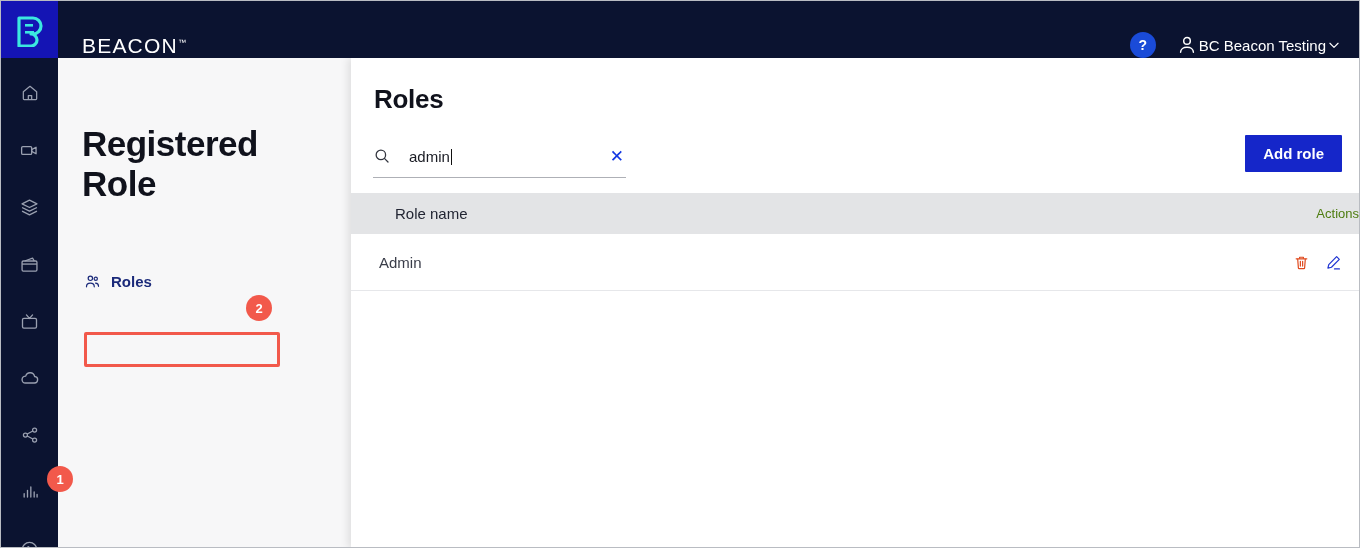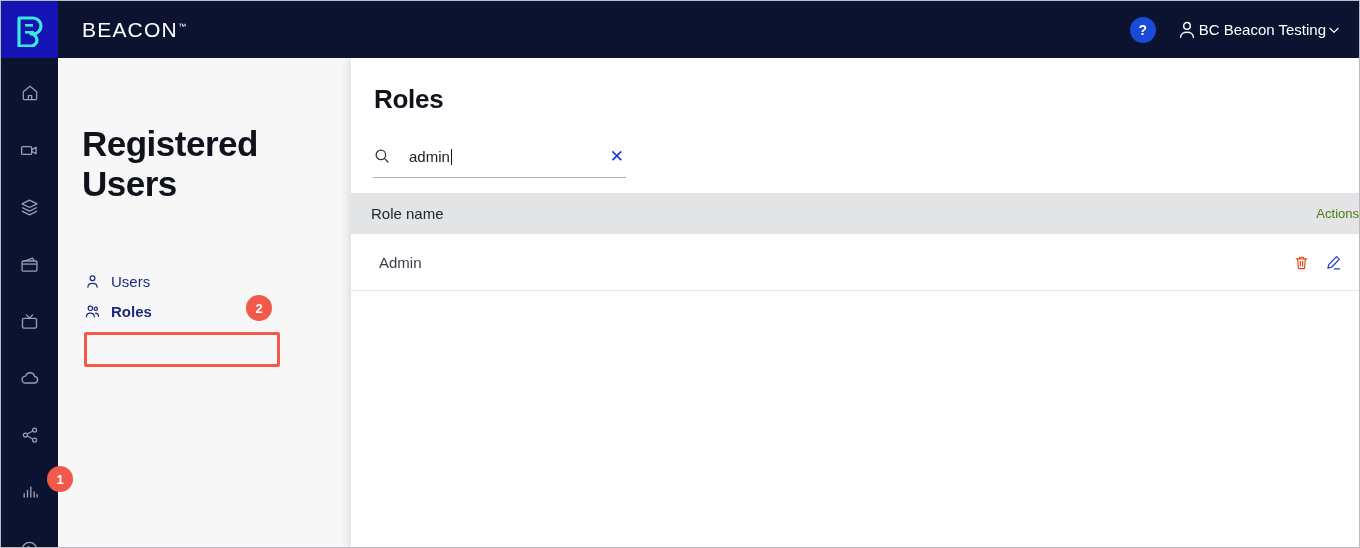--- a/index.html
+++ b/index.html
@@ -22,21 +22,21 @@
     overflow: hidden;
   }
 
   
   .topbar {
     position: absolute;
     left: 0; top: 0;
     width: 1358px; height: 57px;
     background: #0B1330;
     display: flex;
-    align-items: center;
+    align-items: flex-end;
     z-index: 20;
   }
   .logo-box {
     width: 57px; height: 57px;
     background: #1414B4;
     display: flex; align-items: center; justify-content: center;
     flex: 0 0 auto;
   }
   .brand {
     color: #ffffff;
@@ -225,21 +225,21 @@
   }
   .table-head {
     position: absolute;
     left: 0; top: 135px;
     width: 1008px; height: 41px;
     background: #E3E4E6;
     display: flex;
     align-items: center;
   }
   .th-name {
-    margin-left: 20px;
+    margin-left: 44px;
     font-size: 15px;
     color: #222533;
   }
   .th-actions {
     margin-left: auto;
     font-size: 13px;
     color: #4d7c0f;
   }
   .table-row {
     position: absolute;
@@ -290,30 +290,23 @@
         </svg>
         <span>BC Beacon Testing</span>
         <svg width="14" height="14" viewBox="0 0 24 24" fill="none" stroke="#ffffff" stroke-width="2">
           <path d="M5 9l7 7 7-7" stroke-linecap="round" stroke-linejoin="round"></path>
         </svg>
       </div>
     </div>
   </div>
 
   <div class="left-panel">
-    <div class="page-title">Registered Users</div>
+    <div class="page-title">Registered Role</div>
 
     <div class="subnav">
-      <div class="subnav-item">
-        <svg width="17" height="17" viewBox="0 0 24 24" fill="none" stroke="#1B2A7A" stroke-width="1.7">
-          <circle cx="12" cy="7.5" r="3.4"></circle>
-          <path d="M5.5 20c0-3.4 3-5.4 6.5-5.4s6.5 2 6.5 5.4" stroke-linecap="round"></path>
-        </svg>
-        <span>Users</span>
-      </div>
       <div class="subnav-item current">
         <svg width="17" height="17" viewBox="0 0 24 24" fill="none" stroke="#1B2A7A" stroke-width="1.7">
           <circle cx="9" cy="7.5" r="3.1"></circle>
           <circle cx="16.6" cy="8.2" r="2.3"></circle>
           <path d="M3.5 19.5c0-3.2 2.5-5.1 5.5-5.1s5.5 1.9 5.5 5.1" stroke-linecap="round"></path>
           <path d="M16.3 14.2c2.3.2 4.2 1.9 4.2 4.6" stroke-linecap="round"></path>
         </svg>
         <span>Roles</span>
       </div>
       <div class="subnav-highlight"></div>
@@ -399,20 +392,21 @@
       <span class="search-icon-w">
         <svg width="18" height="18" viewBox="0 0 24 24" fill="none" stroke="#33363F" stroke-width="1.7">
           <circle cx="10.5" cy="10.5" r="6.3"></circle>
           <path d="M15.2 15.2L20 20" stroke-linecap="round"></path>
         </svg>
       </span>
       <span class="search-val"><span>admin</span><span class="caret"></span></span>
       <span class="clear-btn">✕</span>
     </div>
 
+    <button class="add-role-btn">Add role</button>
 
     <div class="table-head">
       <span class="th-name">Role name</span>
       <span class="th-actions">Actions</span>
     </div>
 
     <div class="table-row">
       <span class="td-name">Admin</span>
       <span class="row-actions">
         <span class="icon-btn">

